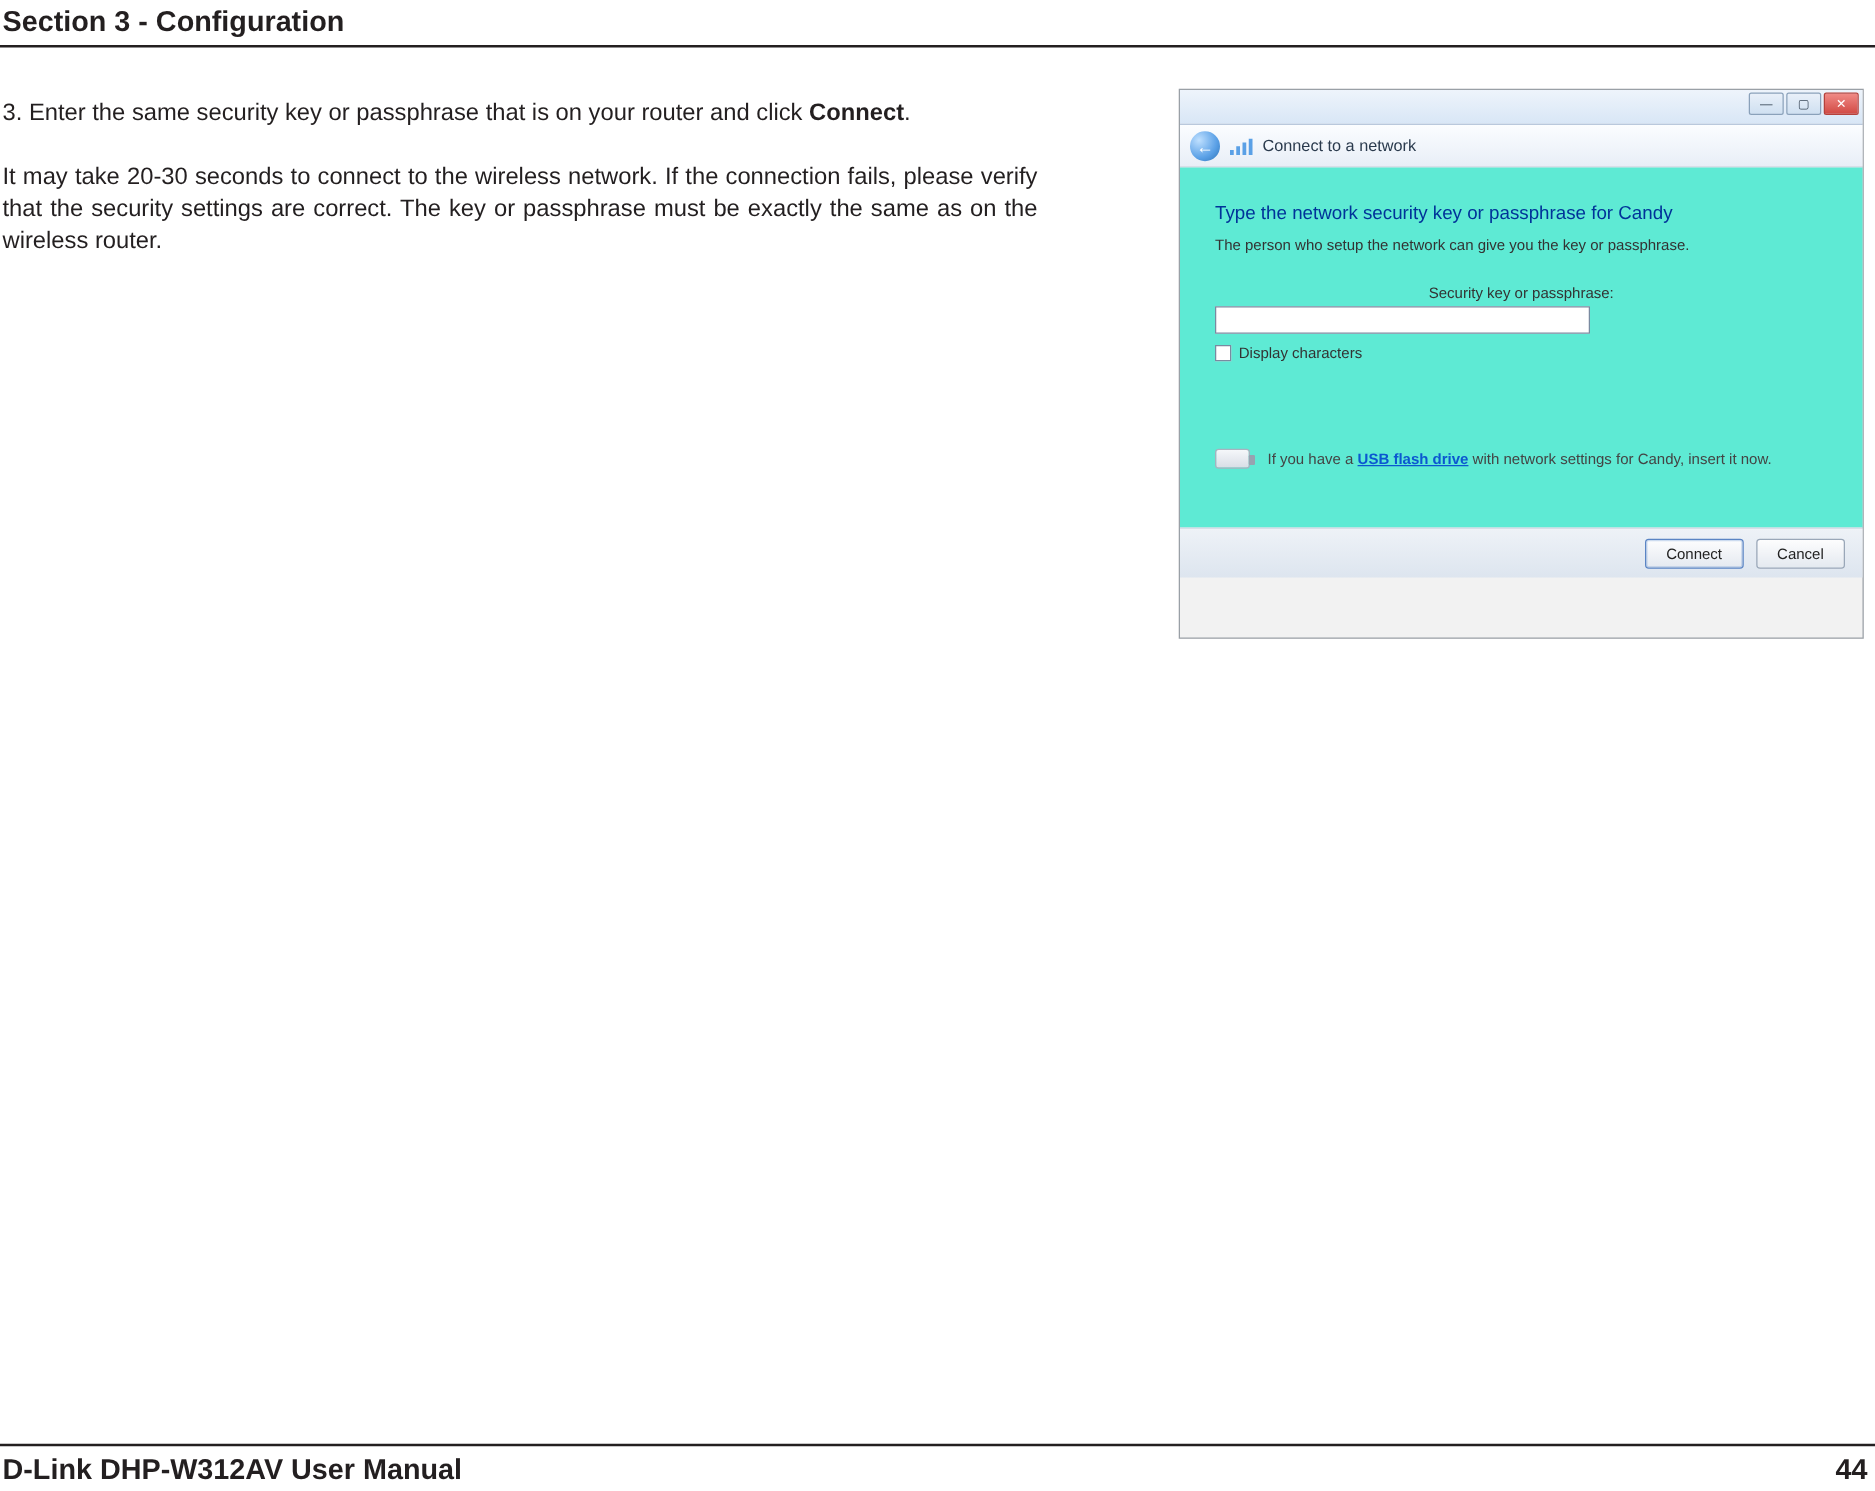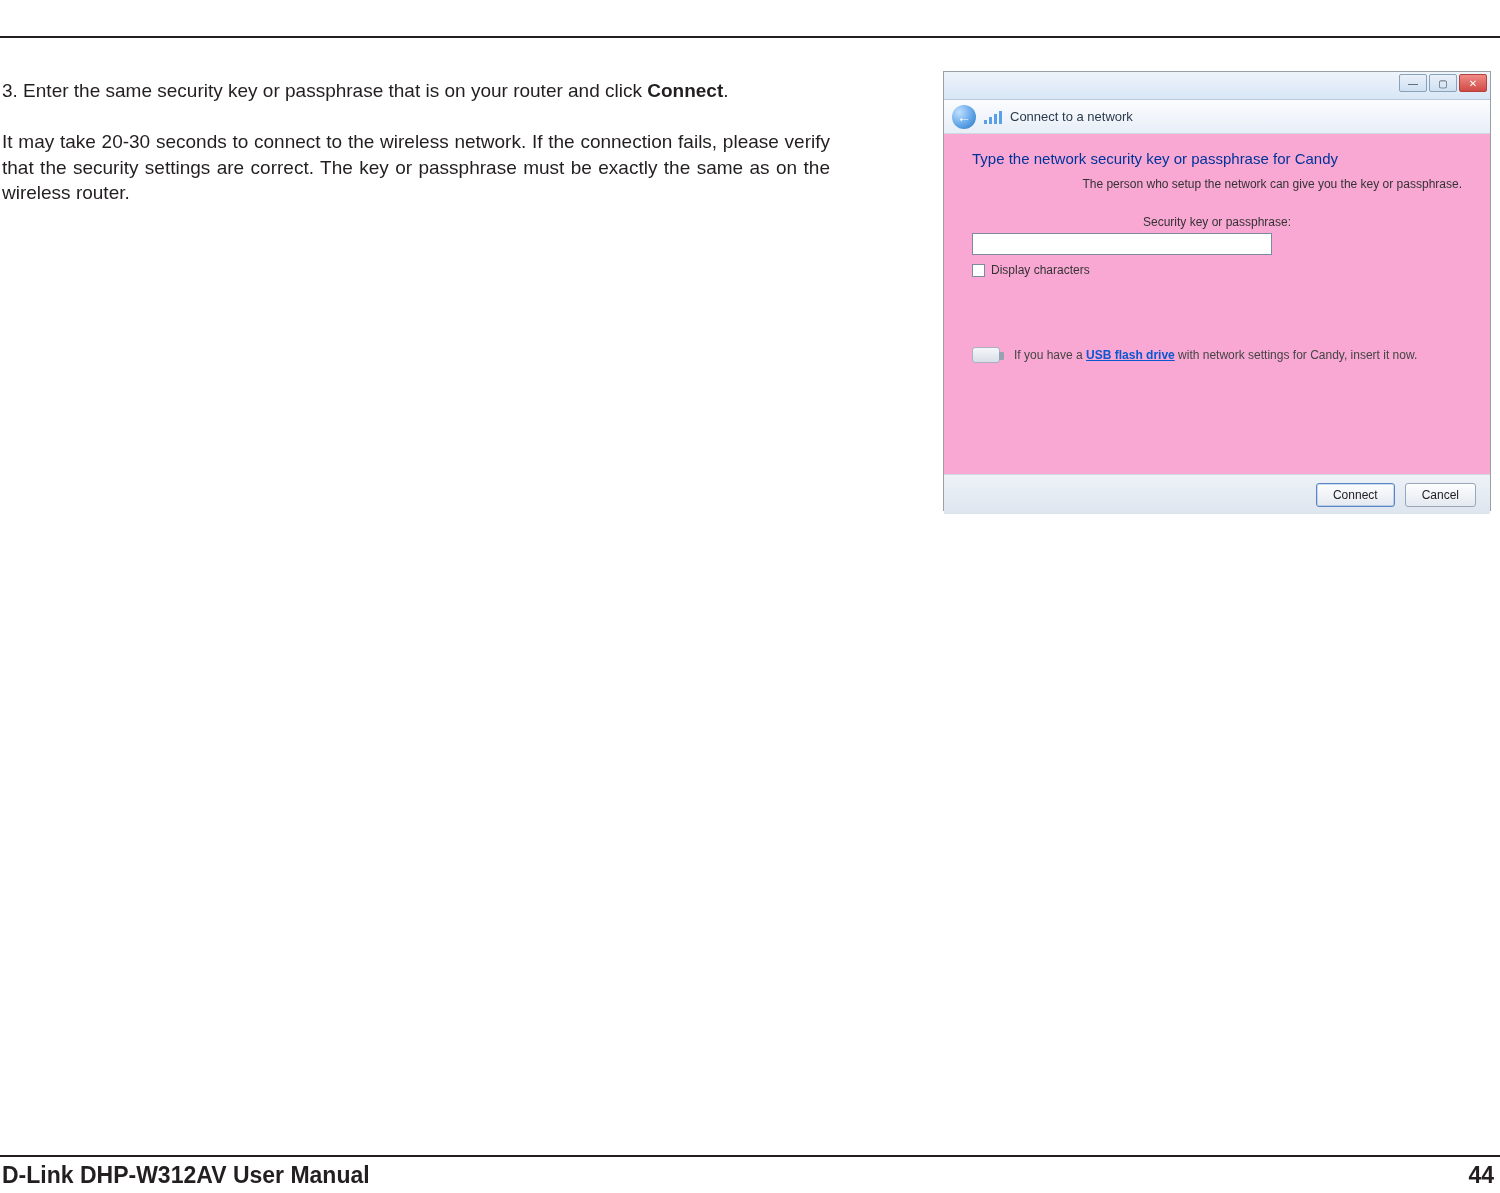--- a/index.html
+++ b/index.html
@@ -19,40 +19,41 @@
   .shot { position: absolute; top: 71px; left: 943px; width: 548px; height: 440px; border: 1px solid #9aa0a6; background: #f2f2f2; font-family: "Segoe UI", Tahoma, sans-serif; }
   .shot .titlebar { height: 28px; background: linear-gradient(#eef4fb,#d8e6f6); border-bottom: 1px solid #b9c8dc; position: relative; }
   .winbtns { position: absolute; right: 3px; top: 2px; display: flex; gap: 0; }
   .winbtn { width: 28px; height: 18px; border: 1px solid #8aa1ba; background: linear-gradient(#e9f0f9,#cfe0f1); border-radius: 2px; margin-left: 2px; display: flex; align-items: center; justify-content: center; font-size: 10px; color: #3b4a5a; }
   .winbtn.close { background: linear-gradient(#f08a86,#d14a44); color: #fff; border-color: #b5413b; }
   .toolbar { height: 34px; background: linear-gradient(#fbfdff,#e8eef7); border-bottom: 1px solid #cfd8e5; display: flex; align-items: center; gap: 8px; padding: 0 8px; color: #2a3a4d; font-size: 13px; }
   .back-circle { width: 24px; height: 24px; border-radius: 50%; background: radial-gradient(circle at 30% 30%, #bfe0ff, #5aa0e6 60%, #2d72b6); display: flex; align-items: center; justify-content: center; color: #fff; font-size: 14px; }
   .net-icon { width: 18px; height: 14px; display: inline-flex; align-items: flex-end; gap: 2px; }
   .net-icon span { width: 3px; background: #5aa0e6; display: inline-block; }
   .net-icon span:nth-child(1){height:4px} .net-icon span:nth-child(2){height:7px} .net-icon span:nth-child(3){height:10px} .net-icon span:nth-child(4){height:13px}
-  .content { padding: 16px 28px 0 28px; background: #f9a8d4; height: 340px; }
+  .content { padding: 28px 28px 0 28px; background: #5eead4; height: 288px; }
   .h1 { color: #003399; font-size: 15px; margin-bottom: 10px; }
-  .sub { color: #333; font-size: 12px; margin-bottom: 24px; text-align: right; }
+  .sub { color: #333; font-size: 12px; margin-bottom: 24px; }
   .label { color: #333; font-size: 12px; margin-bottom: 4px; text-align: center; }
   .input { width: 300px; height: 22px; border: 1px solid #7a8aa0; background: #fff; }
   .chk-row { margin-top: 8px; display: flex; align-items: center; gap: 6px; font-size: 12px; color: #333; }
   .chk { width: 13px; height: 13px; border: 1px solid #7a8aa0; background: #fff; }
   .usb-row { margin-top: 70px; display: flex; align-items: center; gap: 14px; font-size: 12px; color: #444; }
   .usb-icon { width: 28px; height: 16px; border: 1px solid #a8b2bf; border-radius: 3px; background: linear-gradient(#f5f7fa,#d9dee6); position: relative; }
   .usb-icon::after { content:""; position:absolute; right:-5px; top:4px; width:5px; height:8px; background:#97a2b0; border-radius:1px; }
   .link { color: #0b57d0; text-decoration: underline; font-weight: bold; }
   .footerbar { height: 40px; background: linear-gradient(#eef2f7,#dde5ef); border-top: 1px solid #cfd8e5; display: flex; justify-content: flex-end; align-items: center; gap: 10px; padding-right: 14px; }
   .btn { height: 24px; padding: 0 16px; font-size: 12px; color: #222; background: linear-gradient(#fdfdfe,#e4e9f0); border: 1px solid #9aa7b8; border-radius: 3px; display: flex; align-items: center; }
   .btn.primary { border-color: #5a84c4; box-shadow: 0 0 0 1px rgba(60,120,200,.25) inset; }
 </style>
 </head>
 <body>
 
 <div class="page">
 
+  <div class="header-title">Section 3 - Configuration</div>
   <div class="header-rule"></div>
 
   <div class="body-text">
     <p class="step">
       <span>3.  Enter the same security key or passphrase that is on your router and click </span><span class="bold">Connect</span><span>.</span>
     </p>
     <p class="para">It may take 20-30 seconds to connect to the wireless network. If the connection fails, please verify that the security settings are correct. The key or passphrase must be exactly the same as on the wireless router.</p>
   </div>
 
   <div class="shot">

